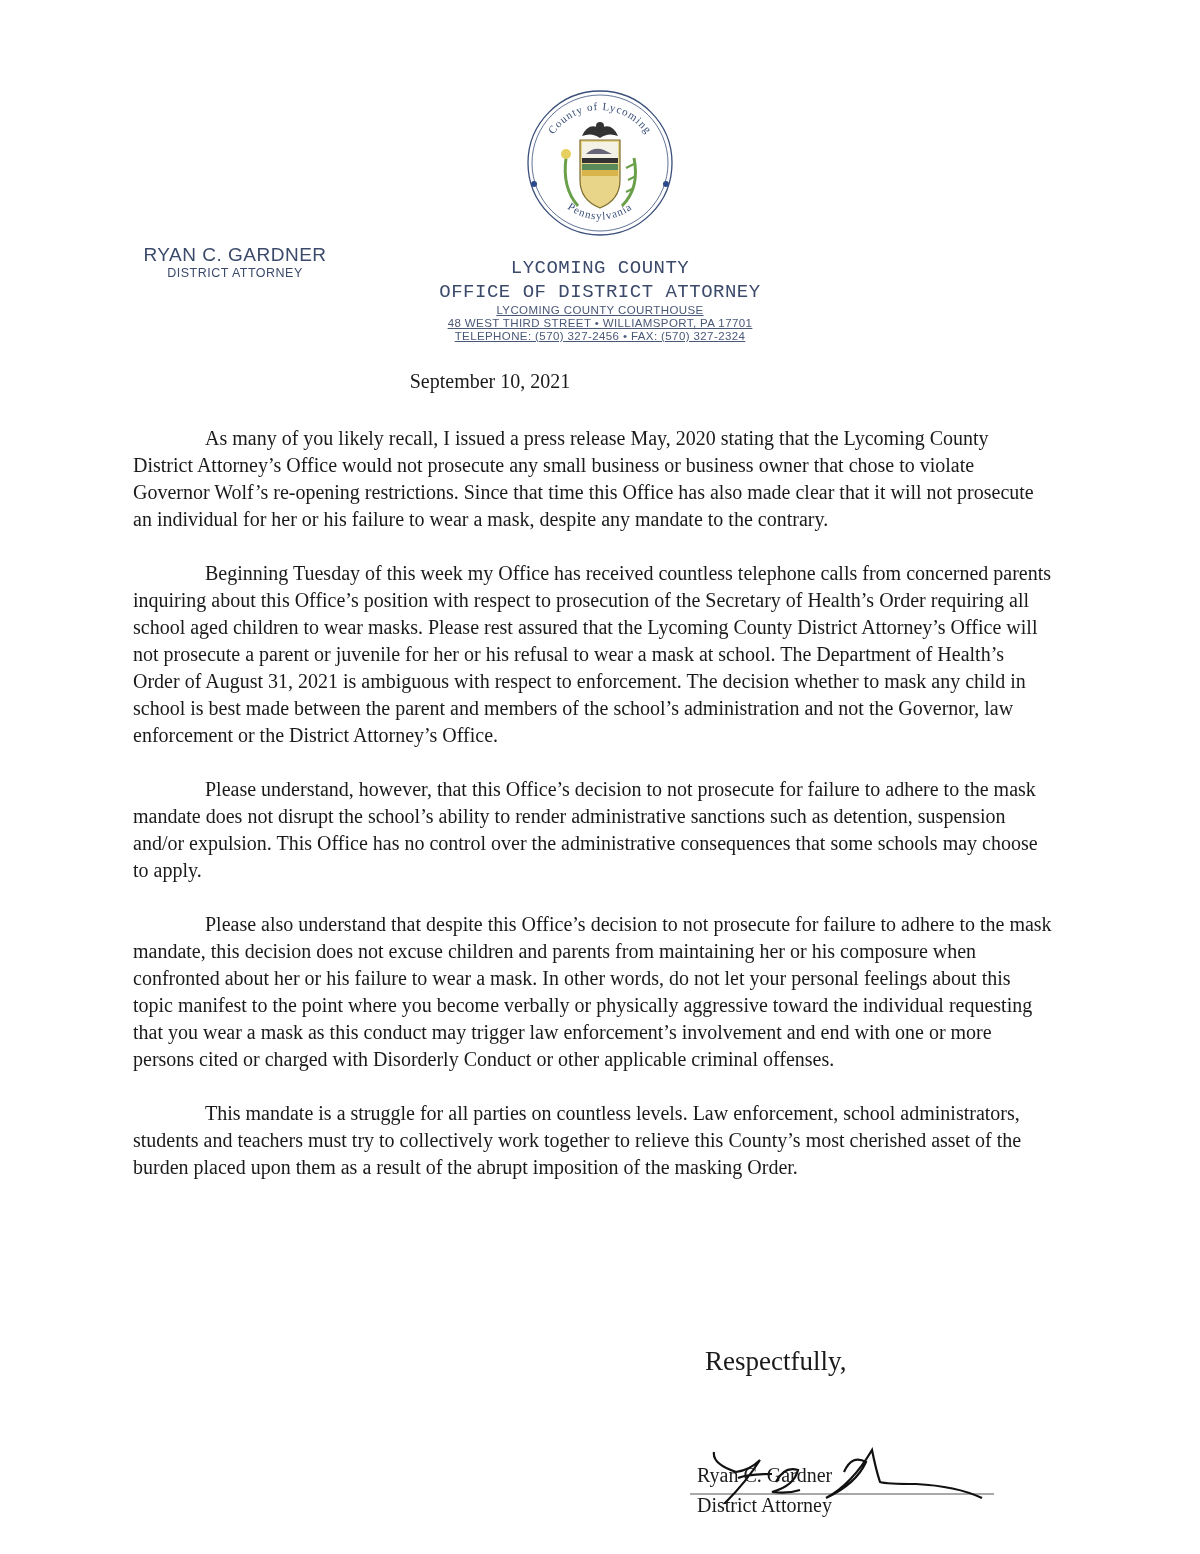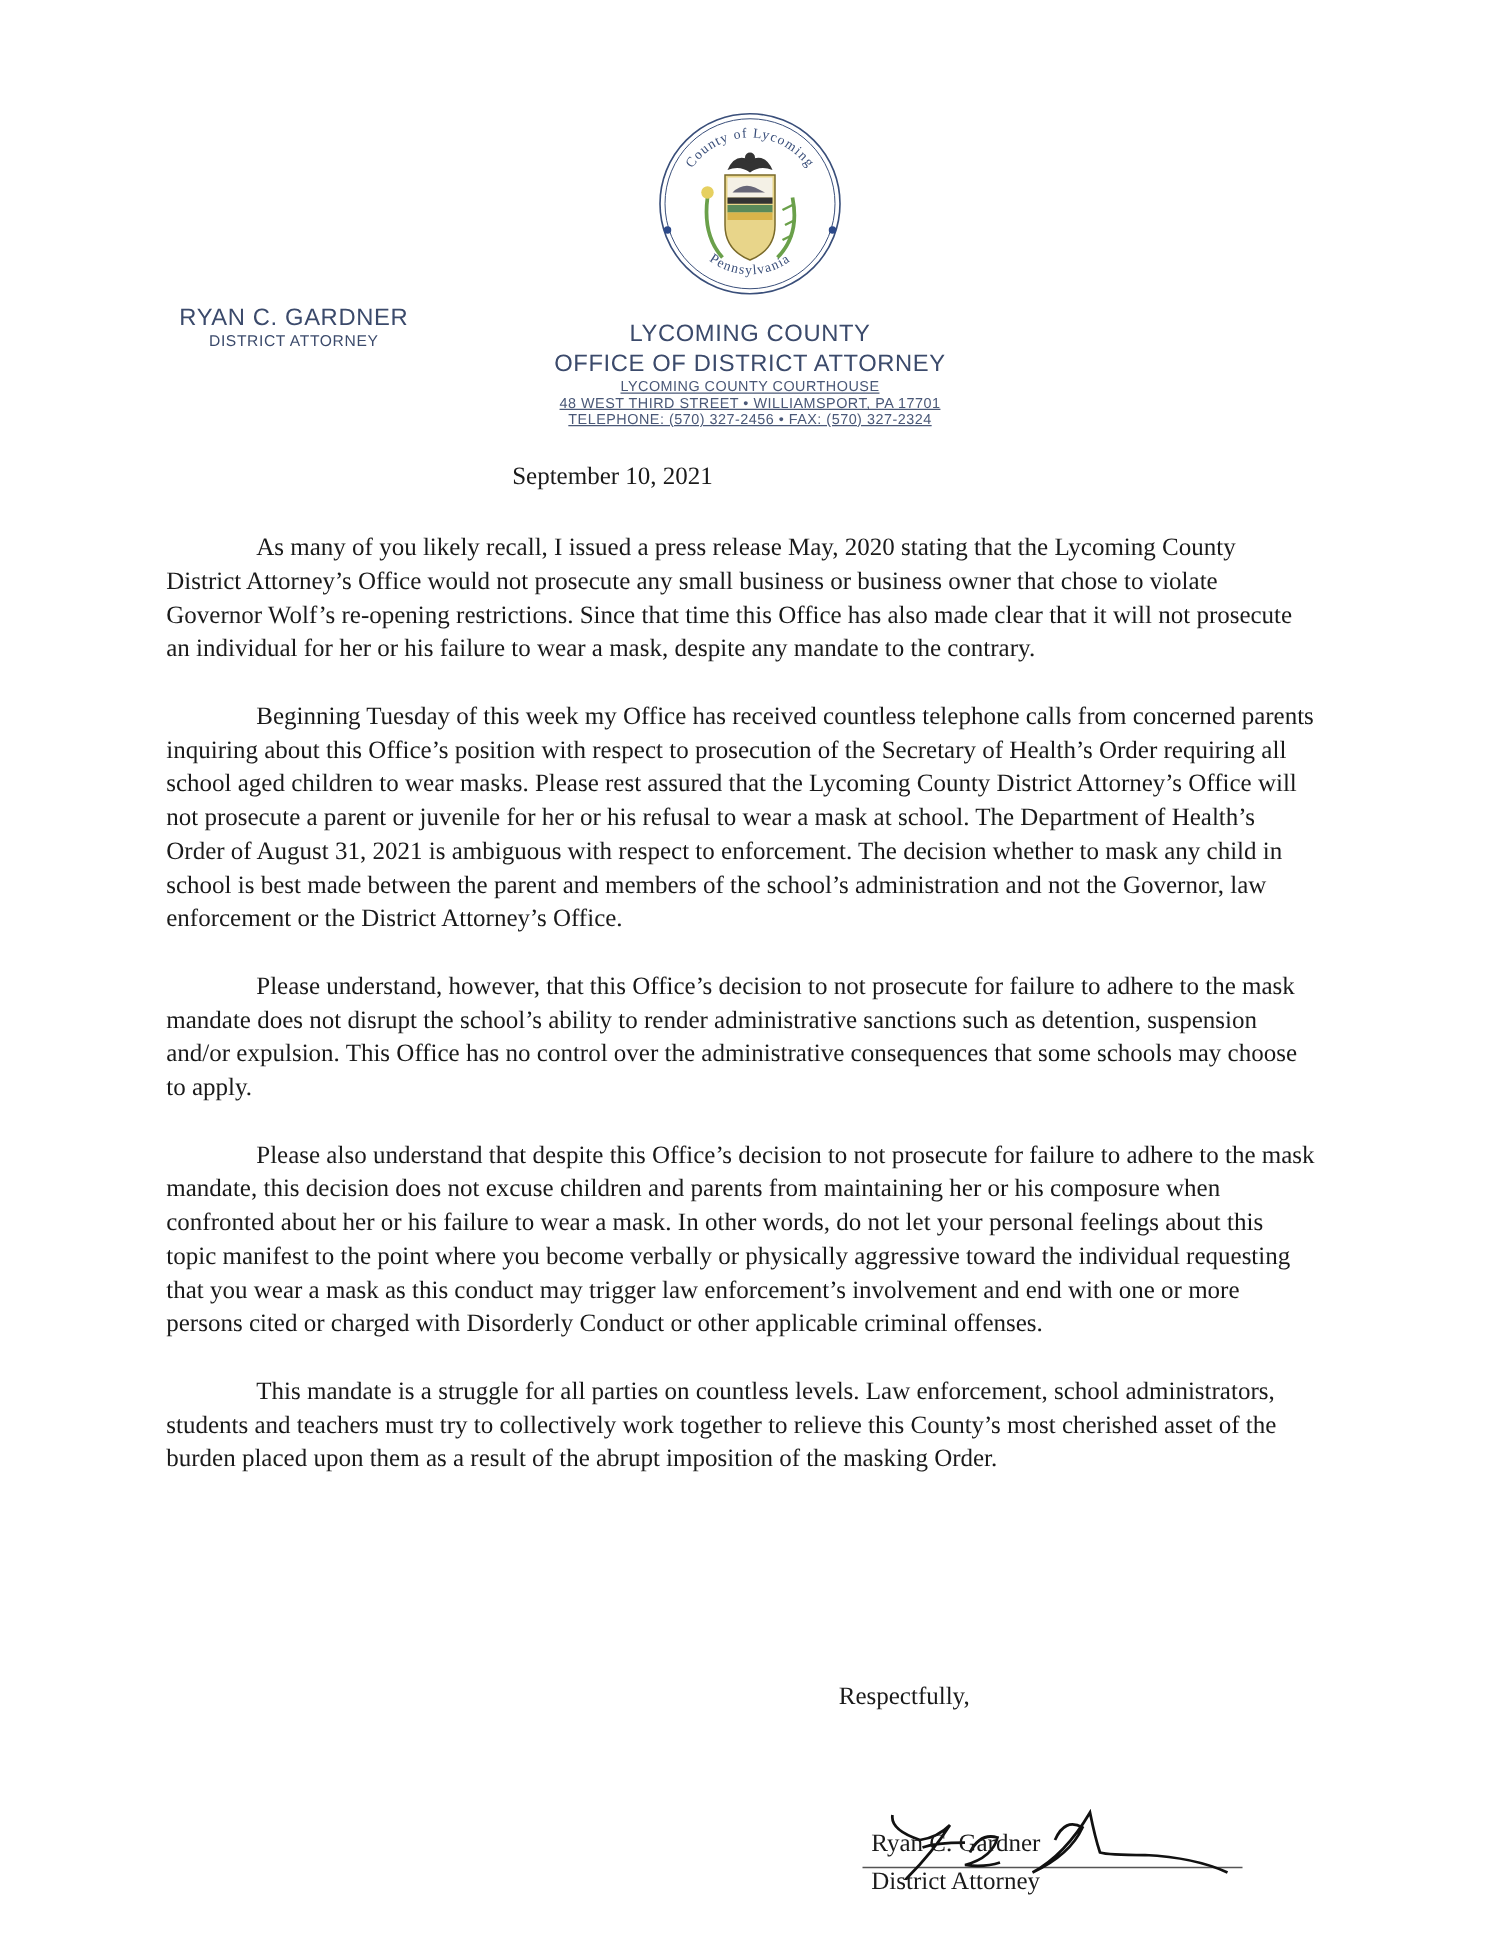--- a/index.html
+++ b/index.html
@@ -13,30 +13,30 @@
   .lh-name, .lh-title, .lh-center-line {
     font-family: "Liberation Sans", sans-serif; color: #3b4a6b;
     font-variant: small-caps; letter-spacing: 0.5px;
   }
   .lh-left { position: absolute; left: 120px; top: 244px; width: 230px; text-align: center; }
   .lh-right { position: absolute; left: 810px; top: 244px; width: 310px; text-align: center; }
   .lh-center { position: absolute; left: 400px; top: 256px; width: 400px; text-align: center; }
   .lh-name { font-size: 19px; line-height: 22px; text-transform: uppercase; font-variant: normal; }
   .lh-title { font-size: 12.5px; line-height: 15px; text-transform: uppercase; font-variant: normal; }
   .lh-block { margin-bottom: 18px; }
-  .lh-center .big { font-size: 19px; line-height: 24px; text-transform: uppercase; font-variant: normal; font-family: Liberation Sans, sans-serif; color: #3b4a6b; letter-spacing: 0.5px; }
+  .lh-center .big { font-size: 19px; line-height: 24px; text-transform: uppercase; font-variant: normal; font-family: Liberation Mono, monospace; color: #3b4a6b; letter-spacing: 0.5px; }
   .lh-center .small { font-size: 11.5px; line-height: 13px; text-transform: uppercase; font-family: "Liberation Sans", sans-serif; color: #4a5877; letter-spacing: 0.4px; text-decoration: underline; }
 
   .date { position: absolute; top: 370px; left: 0; width: 980px; text-align: center; font-size: 20px; }
   .body-text {
     position: absolute; left: 133px; top: 425px; width: 920px;
     font-size: 20px; line-height: 27px;
   }
   .body-text p { margin: 0 0 27px 0; text-indent: 72px; }
-  .closing { position: absolute; left: 671px; top: 1346px; font-size: 20px; font-family: Liberation Serif, serif; }
+  .closing { position: absolute; left: 705px; top: 1346px; font-size: 27px; font-family: Liberation Serif, serif; }
   .signature { position: absolute; left: 676px; top: 1394px; width: 330px; height: 110px; }
   .sig-name { position: absolute; left: 697px; top: 1460px; font-size: 20px; line-height: 30px; }
 </style>
 </head>
 <body>
 
 <svg class="seal" viewBox="0 0 156 150">
   <defs>
     <path id="sealTop" d="M 22 78 A 56 56 0 0 1 134 78"></path>
     <path id="sealBot" d="M 26 92 A 54 54 0 0 0 130 92"></path>

